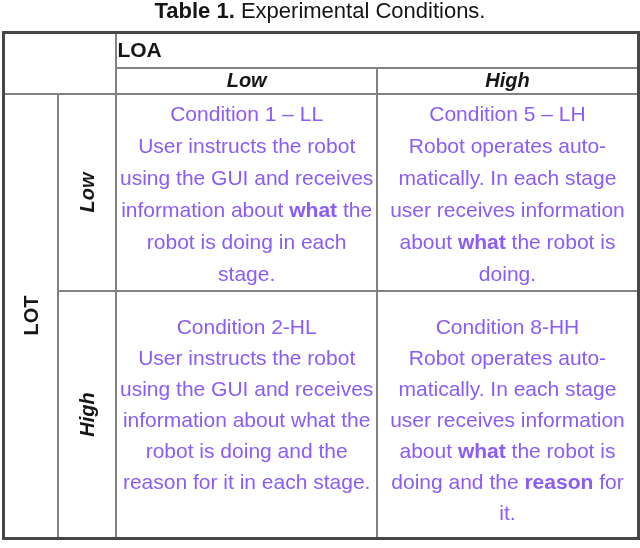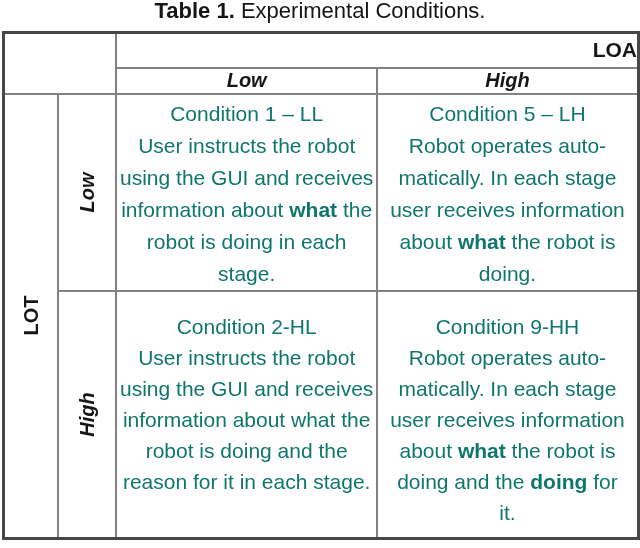--- a/index.html
+++ b/index.html
@@ -36,21 +36,21 @@
     padding: 0;
     background: #ffffff;
   }
   tr.r-loa    { height: 35px; }
   tr.r-sub    { height: 26px; }
   tr.r-top    { height: 193px; }
   tr.r-bottom { height: 248px; }
 
   td.corner-cell { }
   td.loa-cell {
-    text-align: right;
+    text-align: left;
     vertical-align: middle;
     font-weight: bold;
     font-size: 21px;
     color: #161616;
   }
   td.subhead-cell {
     text-align: center;
     vertical-align: middle;
     font-weight: bold;
     font-style: italic;
@@ -70,21 +70,21 @@
     color: #161616;
   }
   .rot.italic { font-style: italic; }
   td.cond-cell {
     text-align: center;
     vertical-align: top;
     font-size: 21px;
     line-height: 32px;
     white-space: pre-line;
     padding: 3px 2px 0 2px;
-    color: #0f766e;
+    color: #8b5cf6;
   }
   tr.r-bottom td.cond-cell {
     padding-top: 19px;
     line-height: 31px;
   }
   td.cond-cell b { font-weight: bold; }
 </style>
 </head>
 <body>
 
@@ -133,24 +133,24 @@
     <tr class="r-bottom">
       <td class="rot-cell">
         <span class="rot italic">High</span>
       </td>
       <td class="cond-cell"><span>Condition 2-HL
 User instructs the robot
 using the GUI and receives
 information about what the
 robot is doing and the
 reason for it in each stage.</span></td>
-      <td class="cond-cell"><span>Condition 9-HH
+      <td class="cond-cell"><span>Condition 8-HH
 Robot operates auto-
 matically. In each stage
 user receives information
 about </span><b>what</b><span> the robot is
-doing and the </span><b>doing</b><span> for
+doing and the </span><b>reason</b><span> for
 it.</span></td>
     </tr>
   </tbody>
     </table>
 
 </div>
 
 </body></html>

